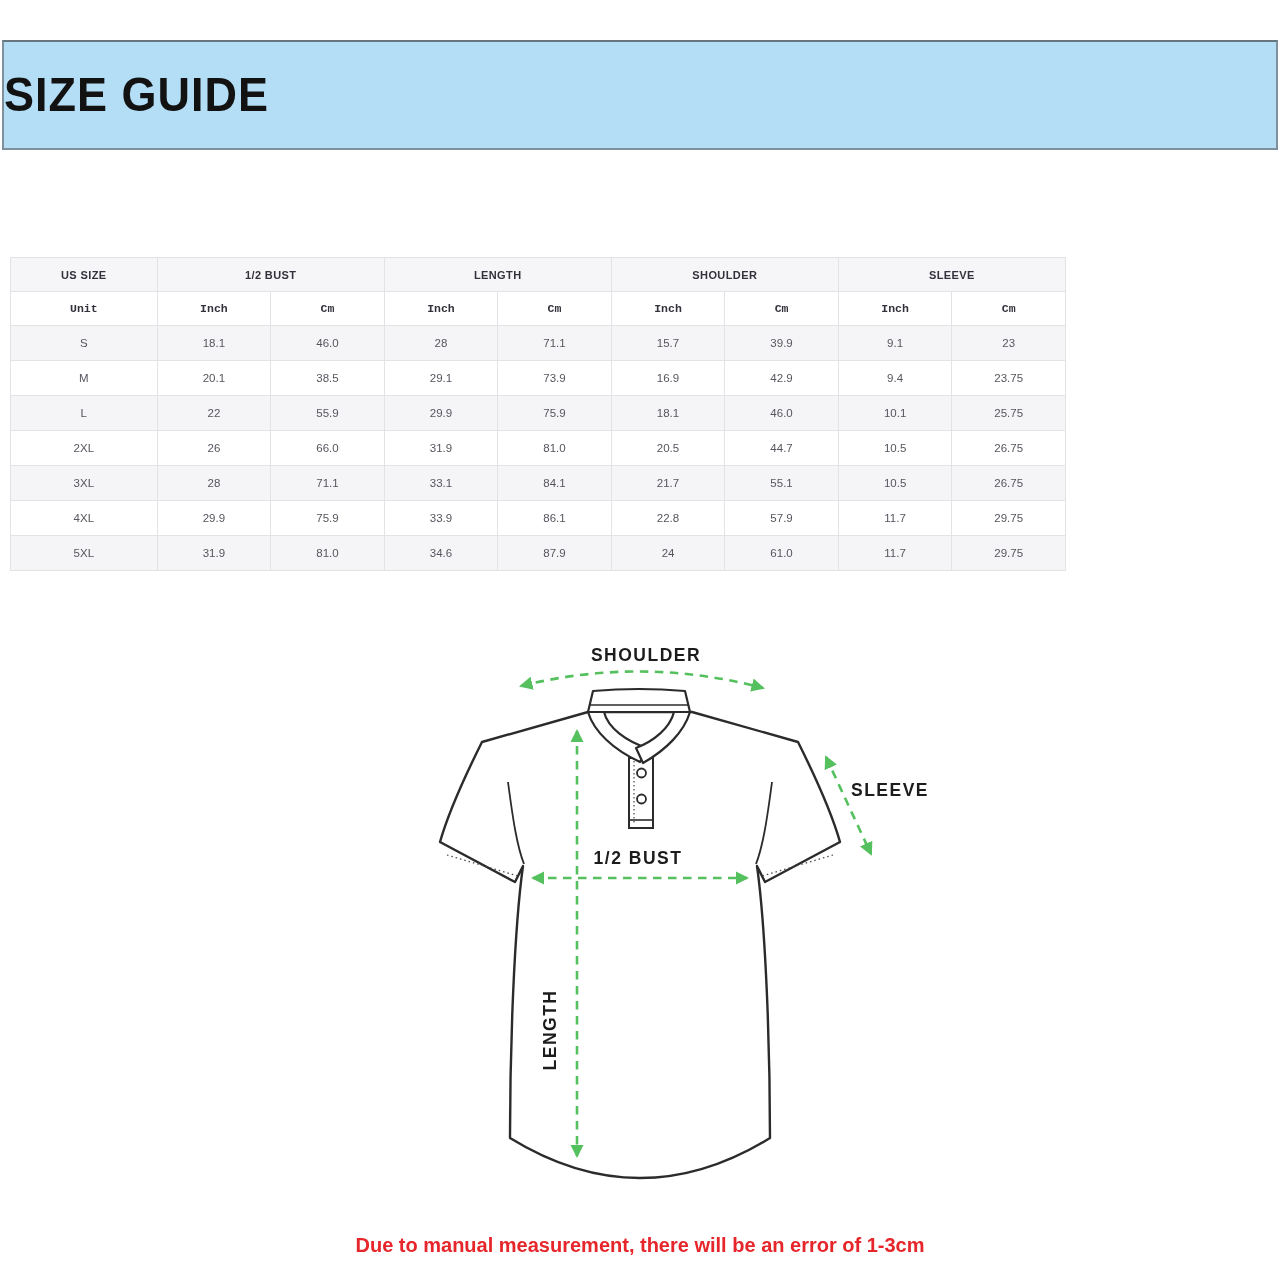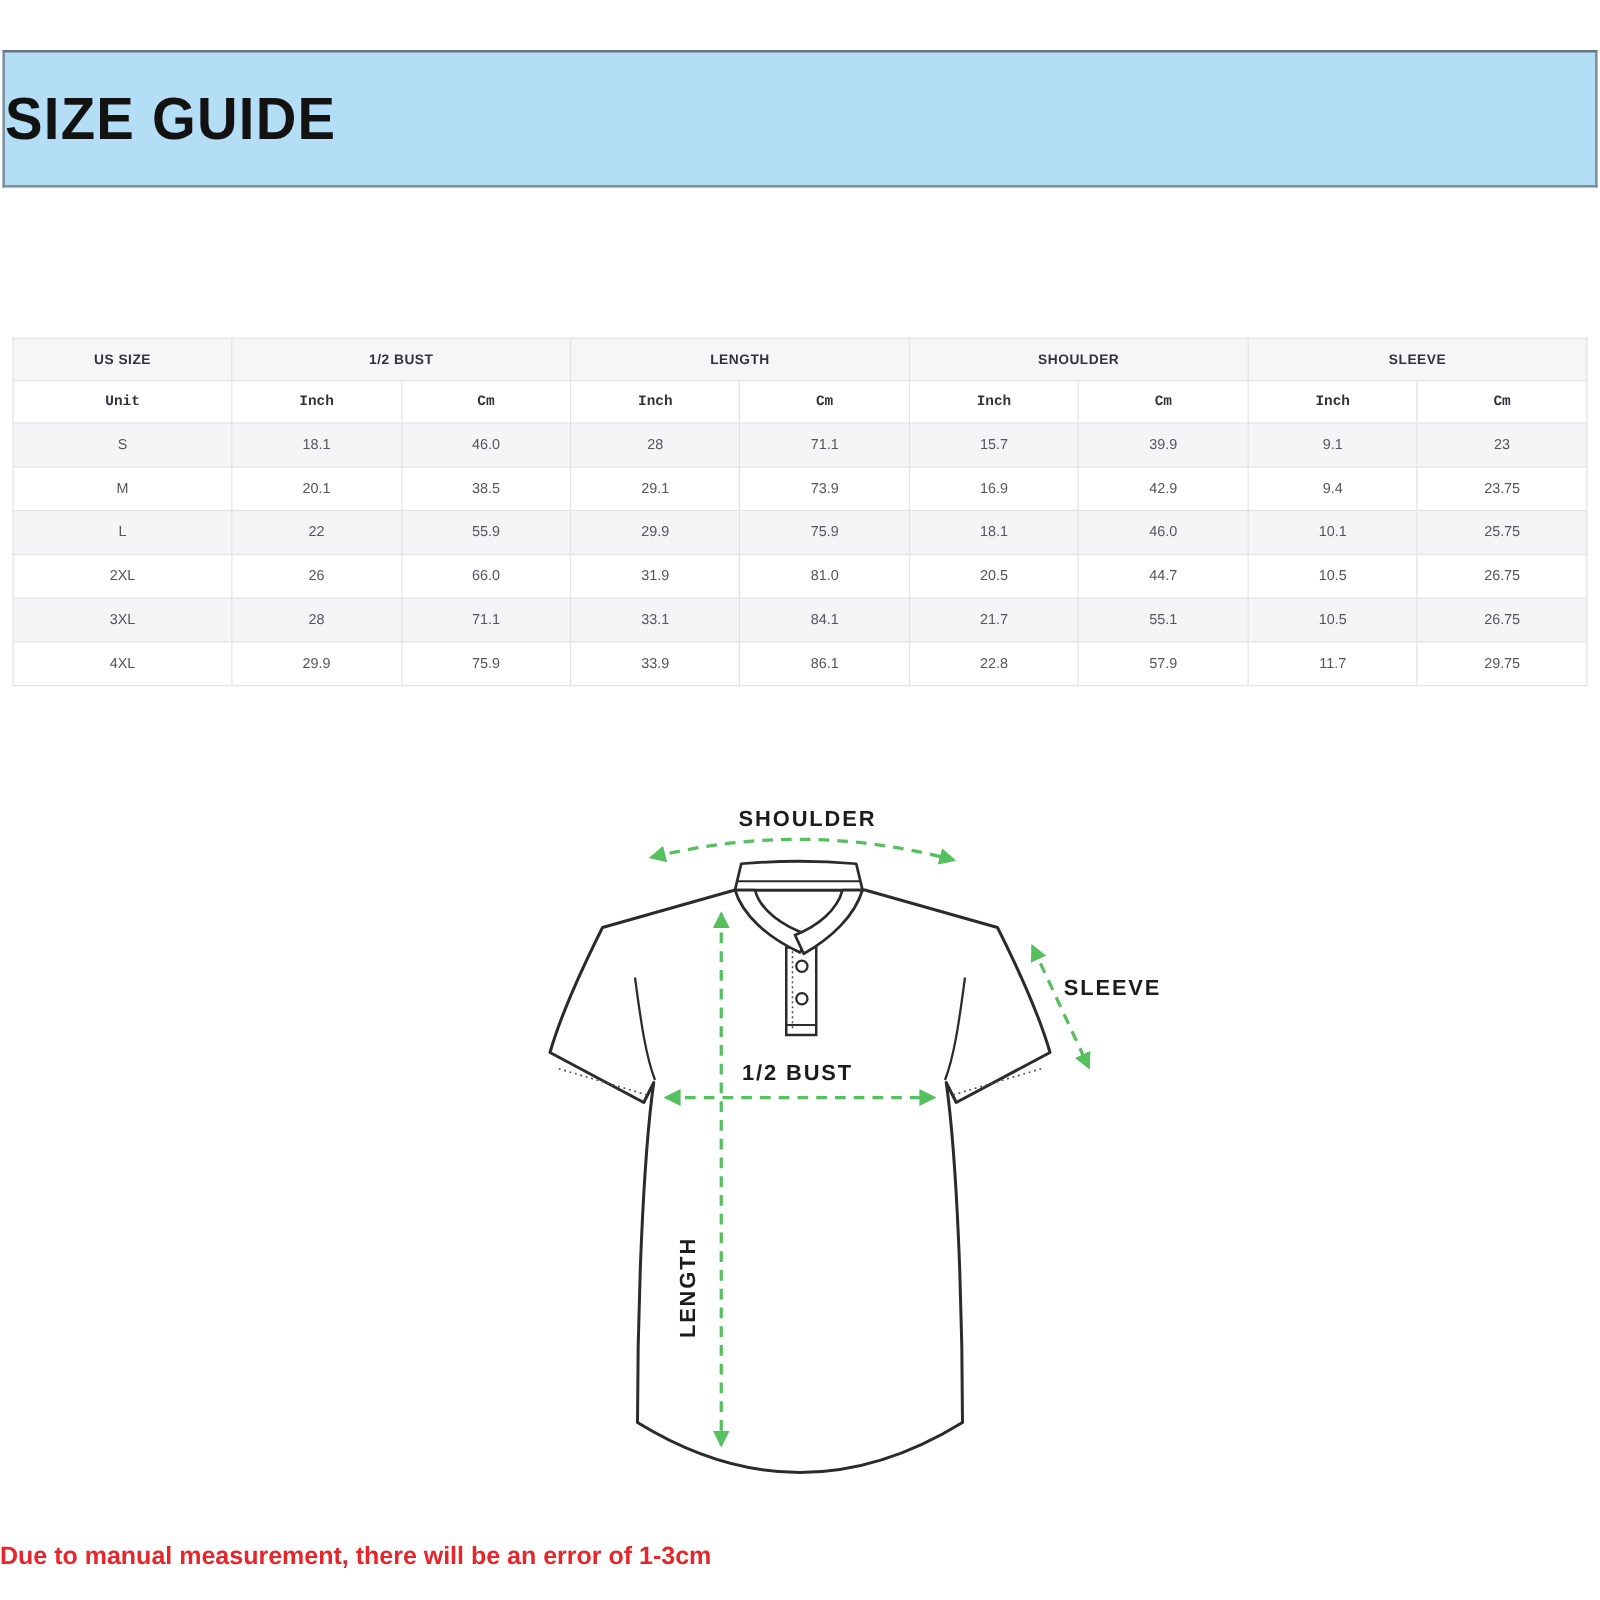--- a/index.html
+++ b/index.html
@@ -14,21 +14,21 @@
     background:#b4def6;border:2px solid #7f909c;border-top-color:#67767f;
     display:flex;align-items:center;justify-content:flex-start;
   }
   .banner h1{
     margin:0;font-size:45px;font-weight:800;color:#121212;
     letter-spacing:1px;transform:scaleY(1.06);
   }
 
   
   .size-table{
-    position:absolute;top:270px;left:10px;width:1260px;
+    position:absolute;top:257px;left:10px;width:1056px;
     border-collapse:collapse;table-layout:fixed;
     font-size:11.5px;color:#55555e;
   }
   .size-table col.c-size{width:13.9%;}
   .size-table col.c-val{width:10.7625%;}
   .size-table th,.size-table td{
     border:1px solid #e3e3e6;text-align:center;vertical-align:middle;
     height:33px;padding:0;font-weight:normal;
   }
   .size-table thead tr.group-row th{
@@ -45,21 +45,21 @@
   
   .diagram{position:absolute;top:630px;left:420px;width:520px;height:580px;}
   .diagram text{
     font-family:"Liberation Sans",sans-serif;font-weight:bold;
     fill:#1c1c1c;font-size:17.5px;letter-spacing:1.5px;
   }
 
   
   .note{
     position:absolute;top:1234px;left:0;width:100%;
-    font-size:20px;font-weight:bold;color:#e6262b;
+    text-align:center;font-size:20px;font-weight:bold;color:#e6262b;
   }
 </style>
 </head>
 <body>
 
 <div class="banner">
   <h1>SIZE GUIDE</h1>
 </div>
 
 <table class="size-table">
@@ -154,20 +154,31 @@
         <td>4XL</td>
         <td>29.9</td>
         <td>75.9</td>
         <td>33.9</td>
         <td>86.1</td>
         <td>22.8</td>
         <td>57.9</td>
         <td>11.7</td>
         <td>29.75</td>
       </tr>
+      <tr>
+        <td>5XL</td>
+        <td>31.9</td>
+        <td>81.0</td>
+        <td>34.6</td>
+        <td>87.9</td>
+        <td>24</td>
+        <td>61.0</td>
+        <td>11.7</td>
+        <td>29.75</td>
+      </tr>
     </tbody>
 </table>
 
 <svg class="diagram" viewBox="0 0 520 580">
   <defs>
     <marker id="gArrow" viewBox="0 0 10 10" refX="8.5" refY="5" markerWidth="5.2" markerHeight="5.2" orient="auto-start-reverse">
       <path d="M0,0 L10,5 L0,10 Z" fill="#55c05e"></path>
     </marker>
   </defs>
 

